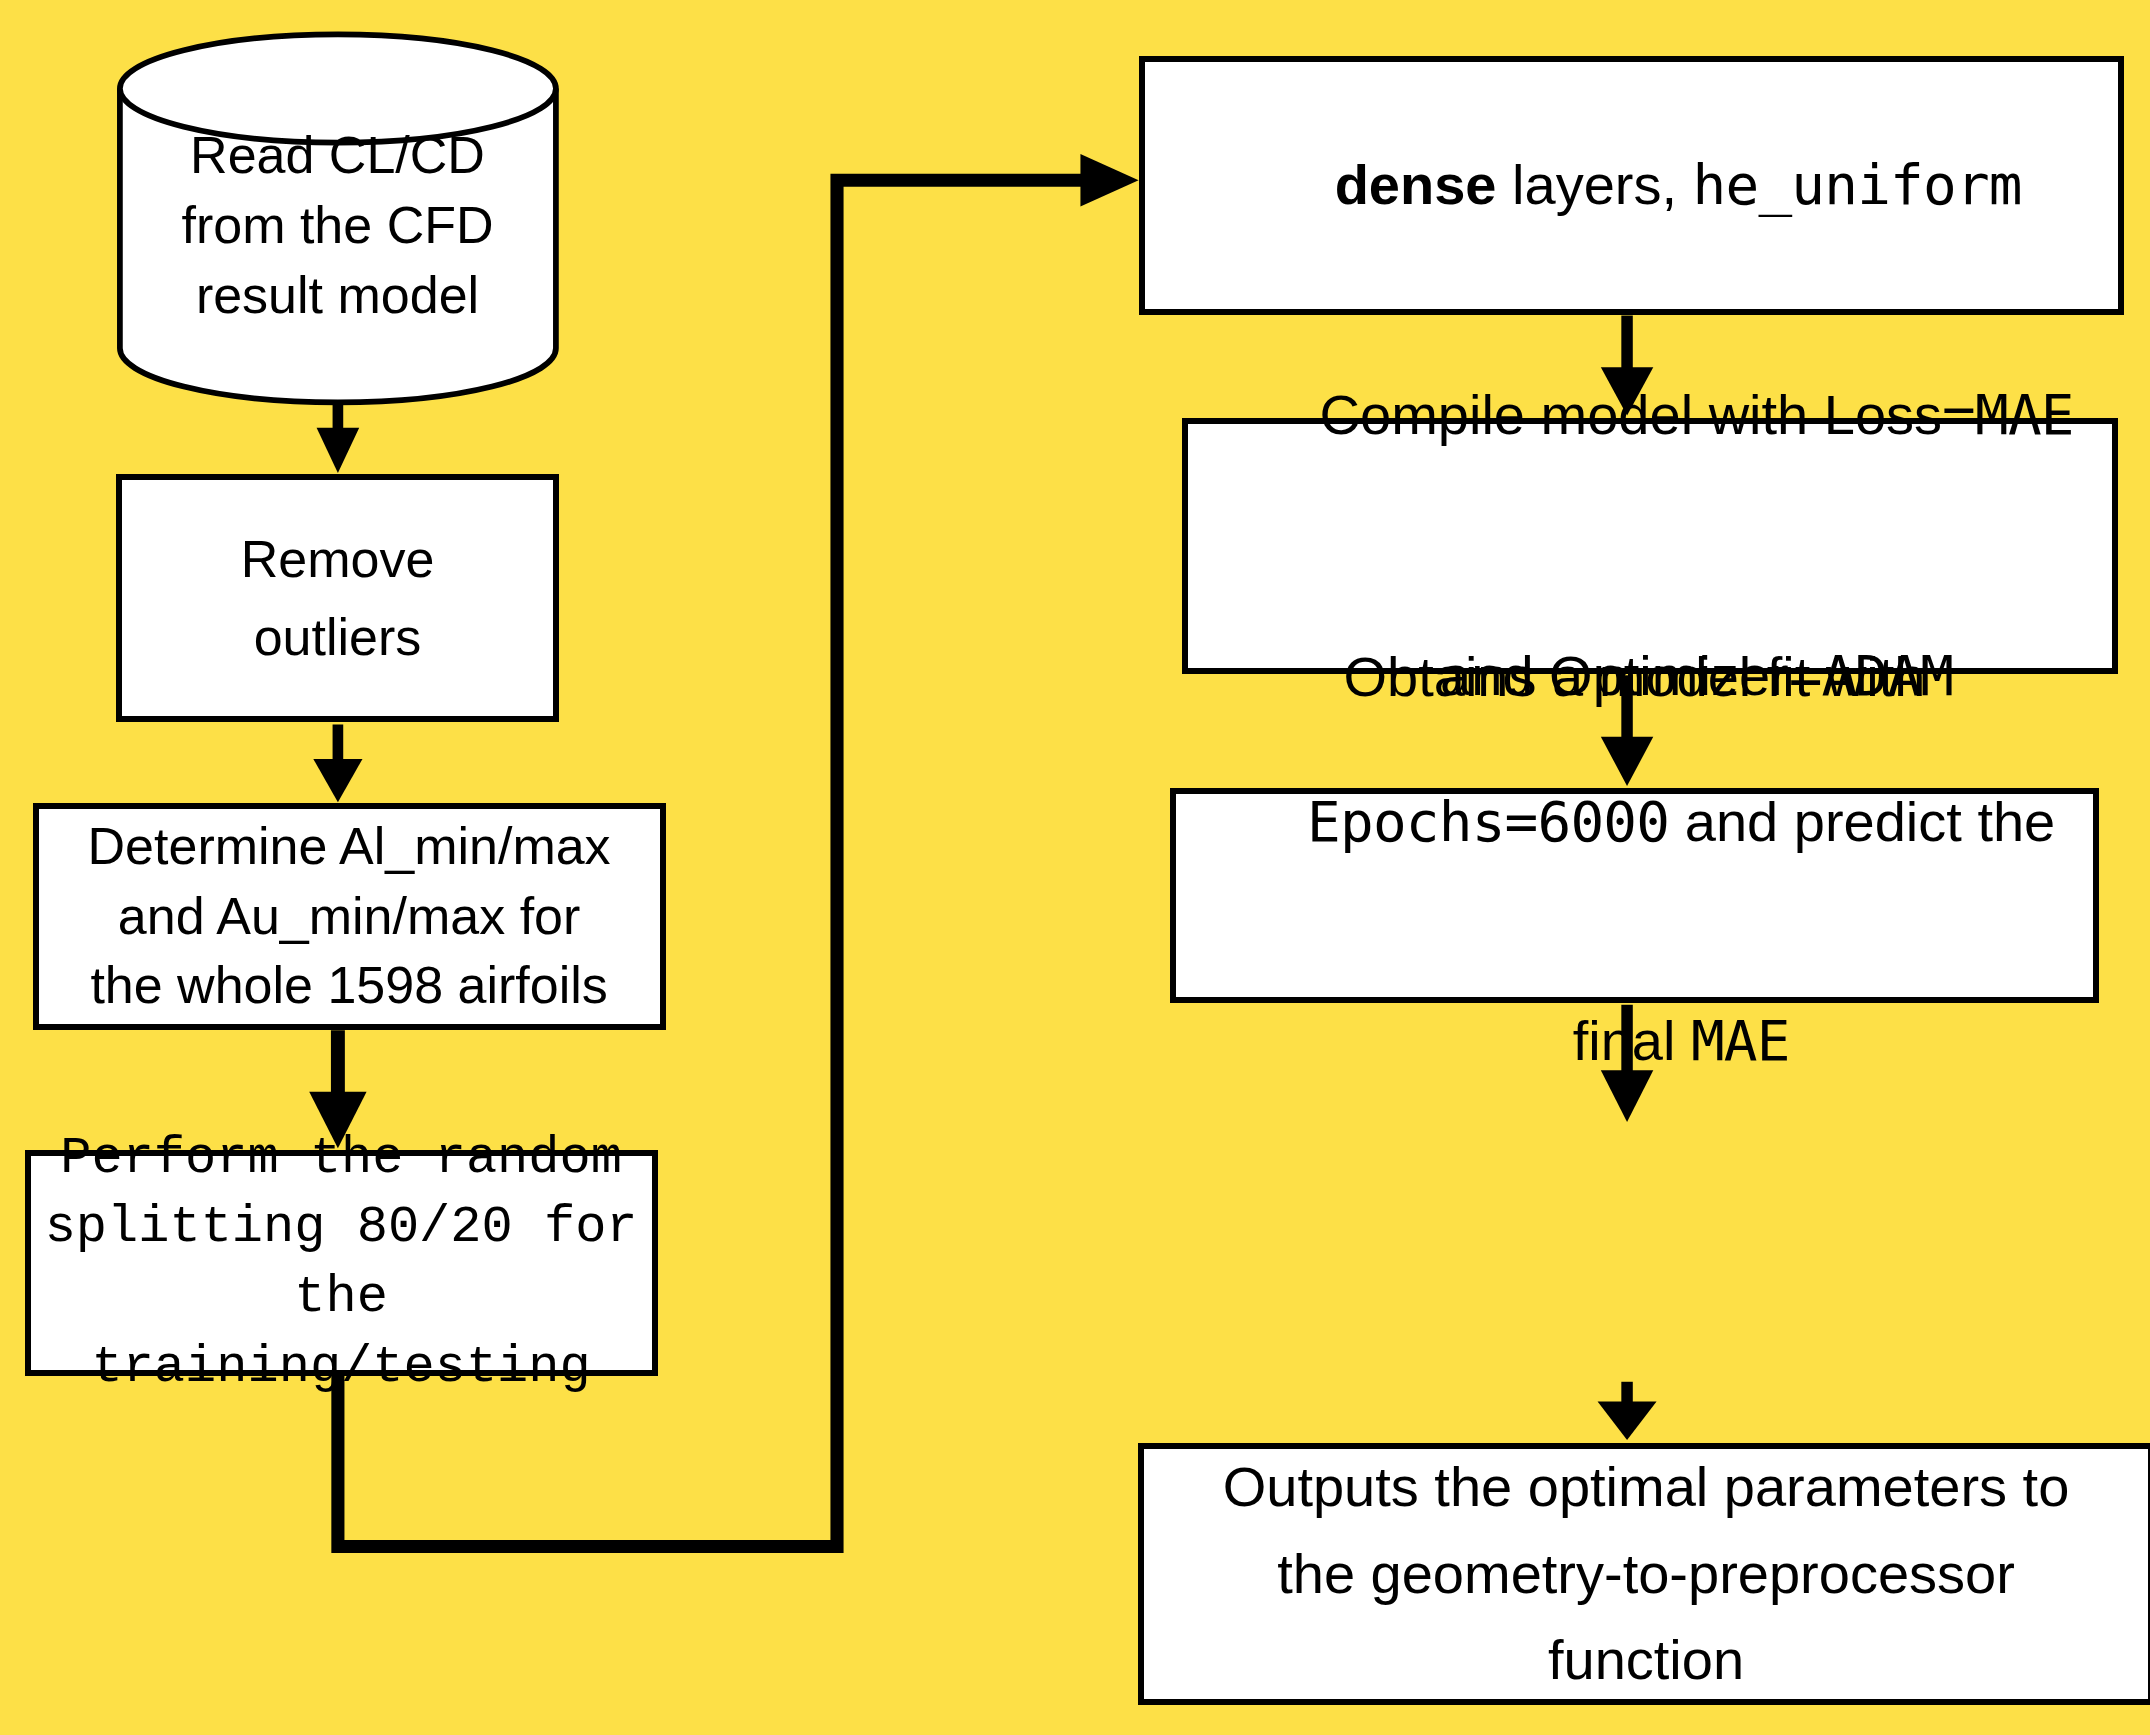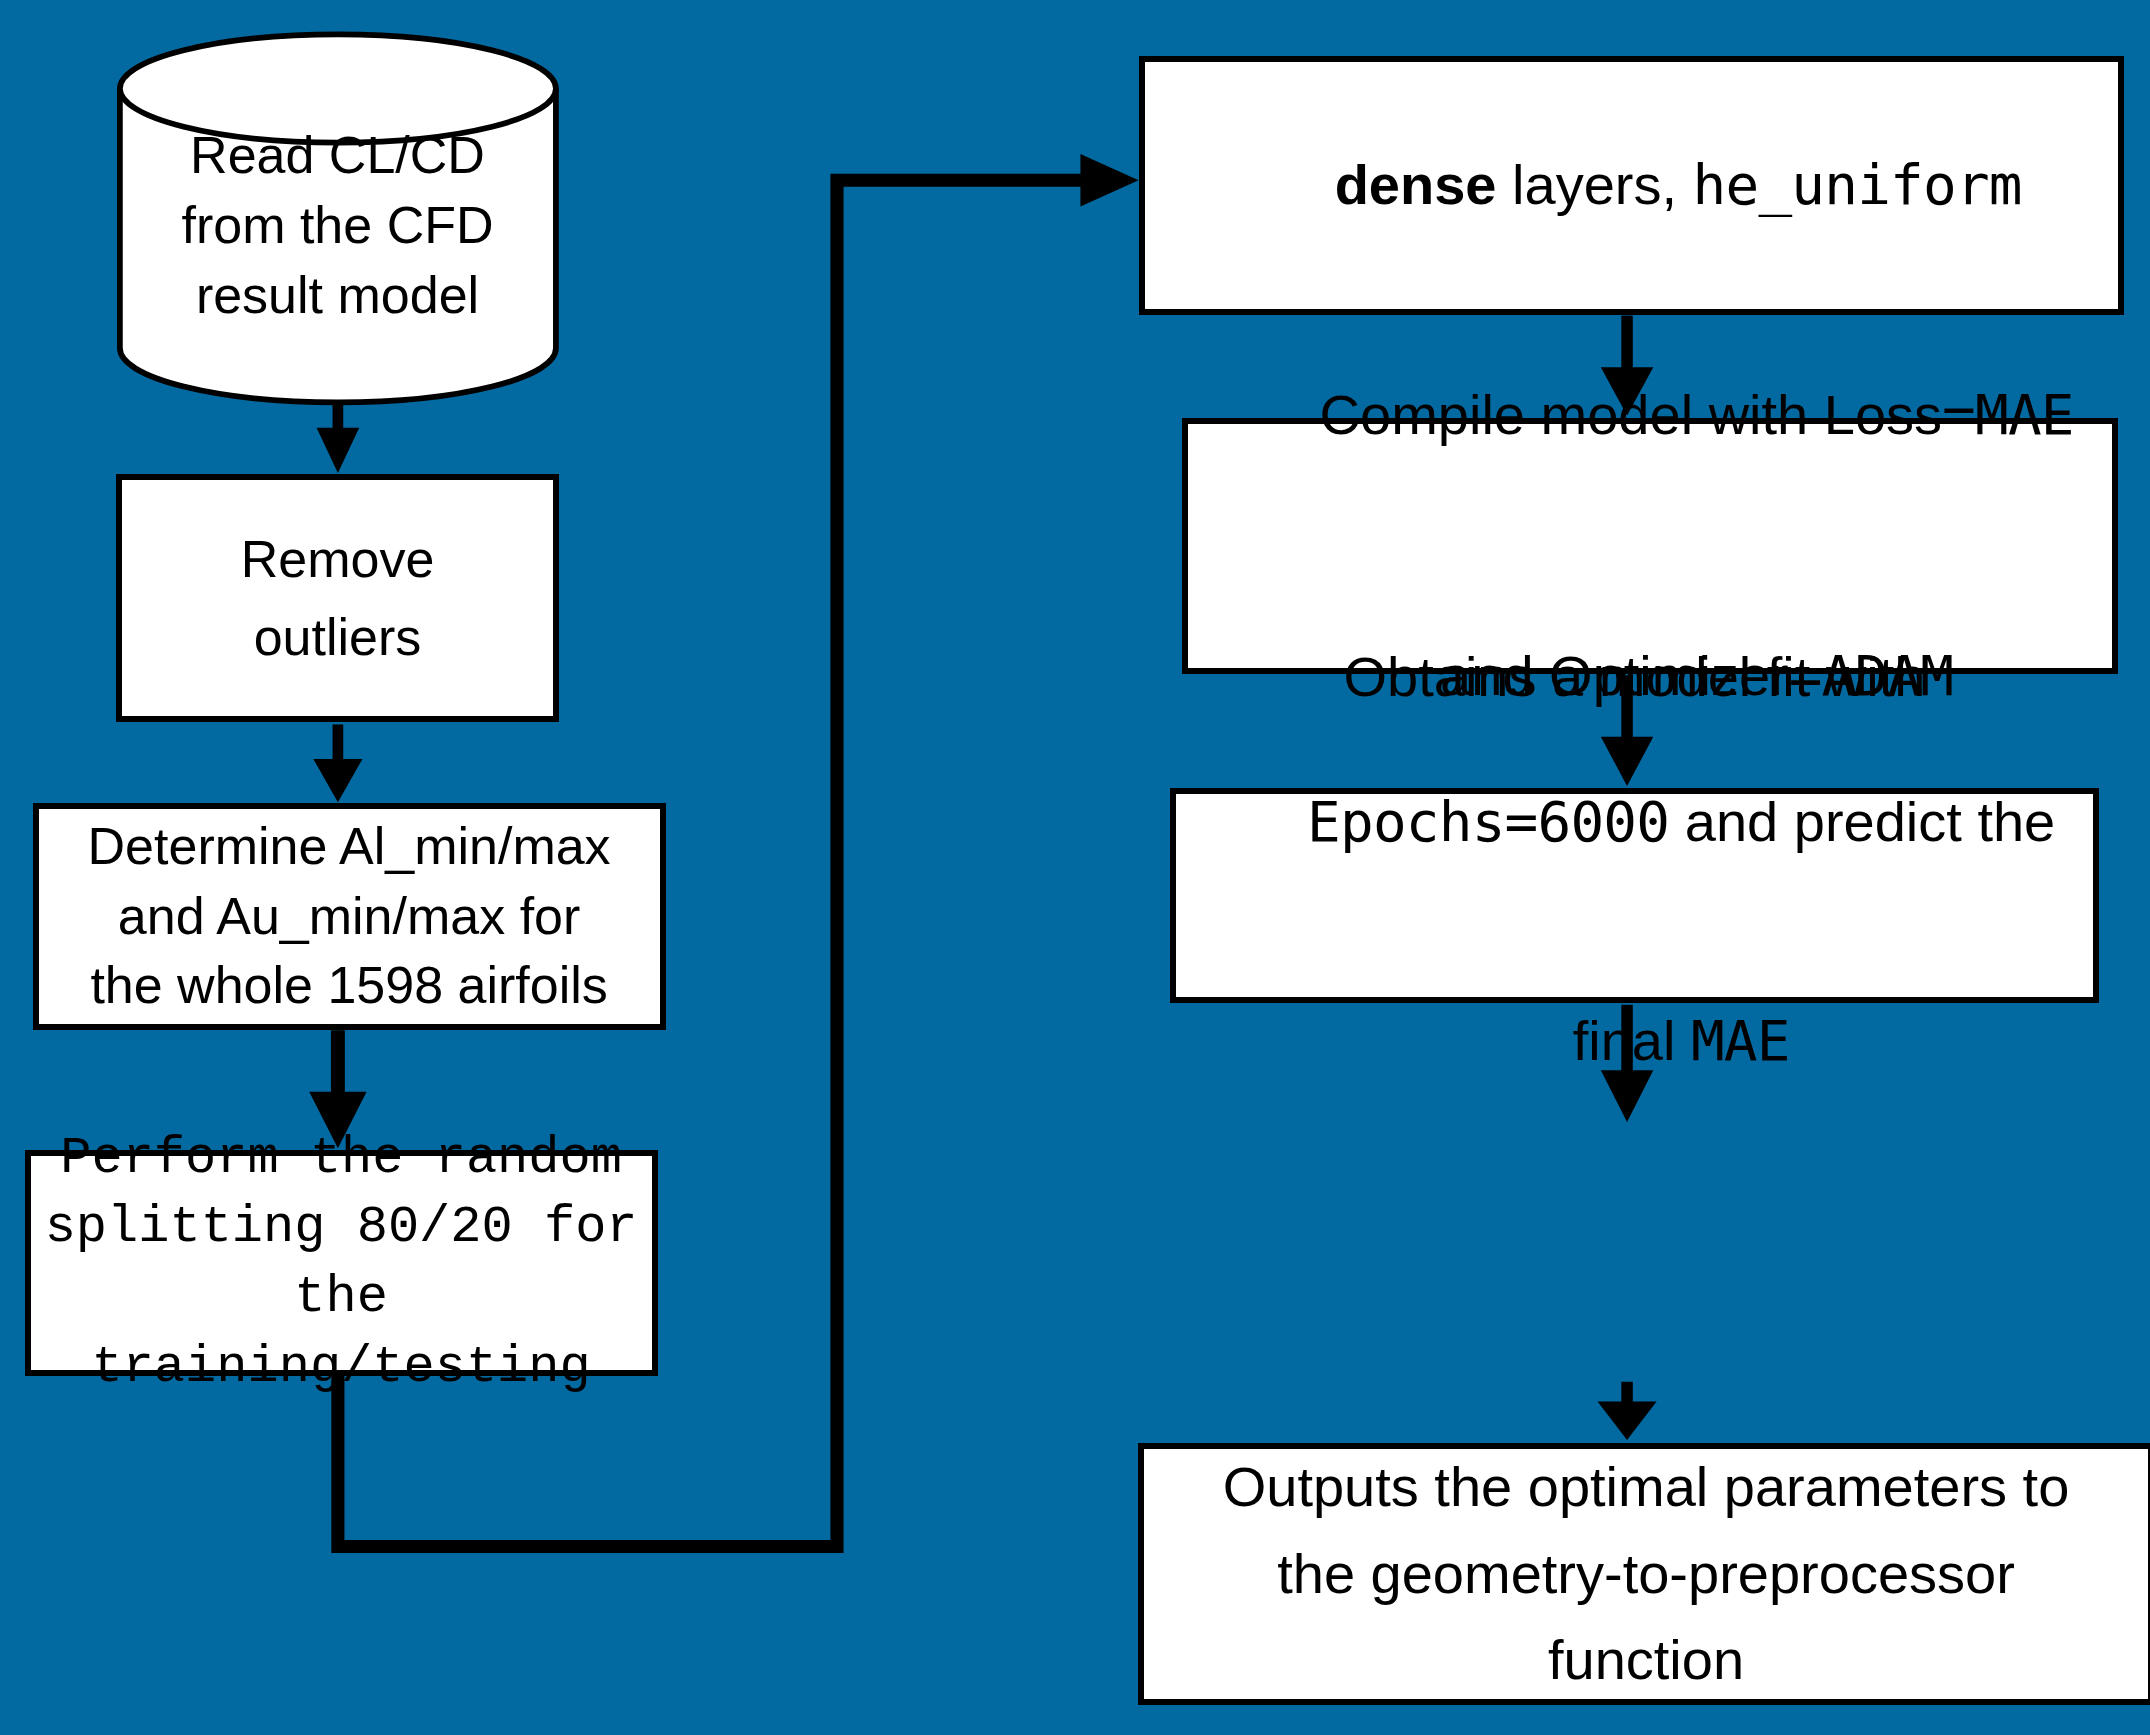--- a/index.html
+++ b/index.html
@@ -1,17 +1,17 @@
 <!DOCTYPE html>
 <html style="font-size:13px"><head>
 <meta charset="utf-8">
 <style>
   html,body{margin:0;padding:0;background:#ffffff;}
   .canvas{
-    position:relative;width:2151px;height:1735px;background:#0369a1;overflow:hidden;
+    position:relative;width:2151px;height:1735px;background:#fde047;overflow:hidden;
     font-family:"Liberation Sans",sans-serif;color:#000;
   }
   .shape-layer{position:absolute;left:0;top:0;width:2151px;height:1735px;}
   .node{
     position:absolute;box-sizing:border-box;background:#ffffff;
     display:flex;flex-direction:column;align-items:center;justify-content:center;
     text-align:center;
   }
   .box{border:6.6px solid #000000;}
   .cyl-text{background:transparent;}

